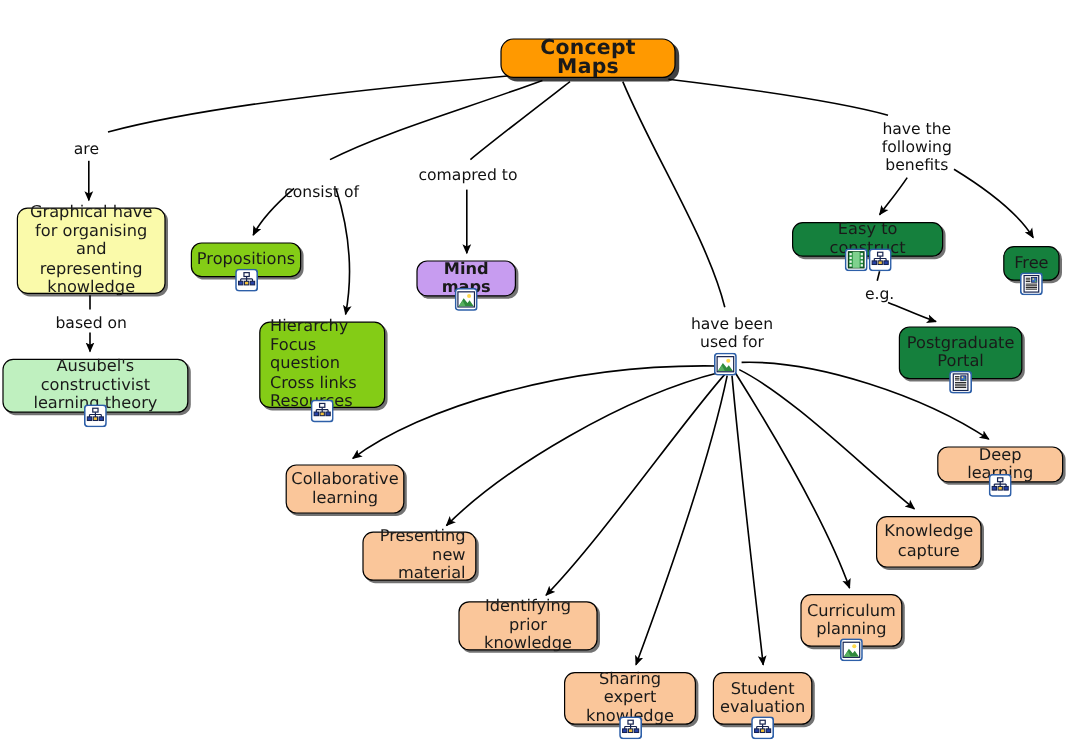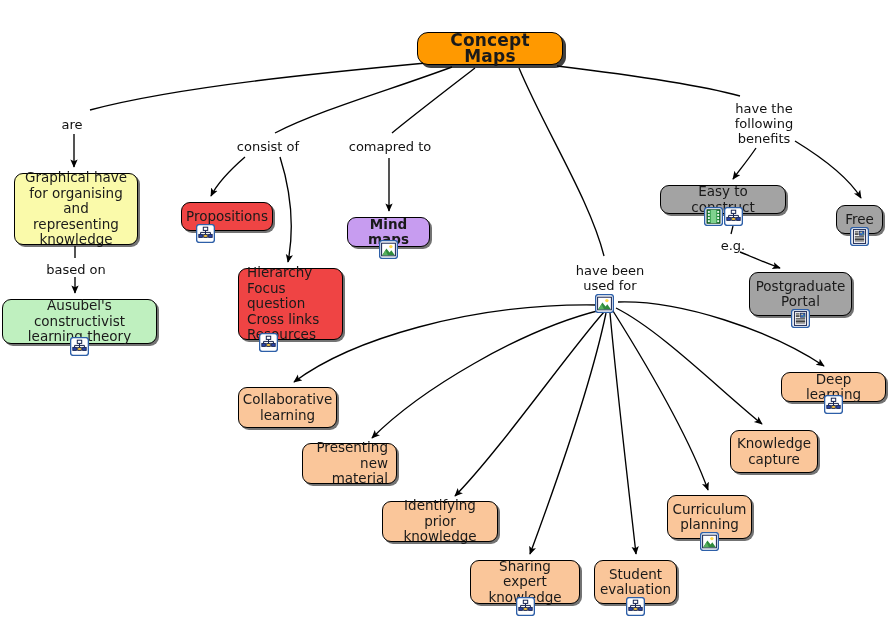--- a/index.html
+++ b/index.html
@@ -26,23 +26,23 @@
   .node.left-text{justify-content:flex-start;text-align:left;}
 
   .n-title{
     background:#FF9900;border:1.5px solid #000;border-radius:11px;
     font-weight:bold;font-size:17px;letter-spacing:.2px;
     box-shadow:3px 3px 0 rgba(0,0,0,.75);
   }
   .n-yellow{background:#FAFAAA;}
   .n-green{background:#BFF0BF;}
   .n-cyan{background:#00E5EE;background:#0FF0F0;}
-  .n-cyan{background:#ef4444;margin-left:22px;}
+  .n-cyan{background:#84cc16;}
   .n-purple{background:#C79CF0;font-weight:bold;}
-  .n-blue{background:#a3a3a3;}
+  .n-blue{background:#15803d;}
   .n-peach{background:#FAC69A;}
 
   
   .lbl{
     position:absolute;font-size:13px;line-height:15px;color:#111;
     text-align:center;white-space:pre-line;
     background:transparent;
   }
 
   
@@ -119,21 +119,21 @@
 evaluation</div>
       <div class="node n-peach" style="left: 667px; top: 495px; width: 85px; height: 44px;">Curriculum
 planning</div>
       <div class="node n-peach" style="left: 730px; top: 430px; width: 88px; height: 43px;">Knowledge
 capture</div>
       <div class="node n-peach" style="left: 781px; top: 372px; width: 105px; height: 30px;">Deep learning</div>
     </div>
   <div id="label-layer">
       <div class="lbl" style="left: 52px; top: 117px; width: 40px;">are</div>
       <div class="lbl" style="left: 37px; top: 262px; width: 78px;">based on</div>
-      <div class="lbl" style="left: 229px; top: 139px; width: 78px; text-align: center;">consist of</div>
+      <div class="lbl" style="left: 229px; top: 153px; width: 78px; text-align: center;">consist of</div>
       <div class="lbl" style="left: 340px; top: 139px; width: 100px;">comapred to</div>
       <div class="lbl" style="left: 565px; top: 263px; width: 90px;">have been
 used for</div>
       <div class="lbl" style="left: 722px; top: 101px; width: 84px;">have the
 following
 benefits</div>
       <div class="lbl" style="left: 716px; top: 238px; width: 34px;">e.g.</div>
     </div>
   <div id="icon-layer">
       <div class="icons" style="left: 70px; top: 337px;">

